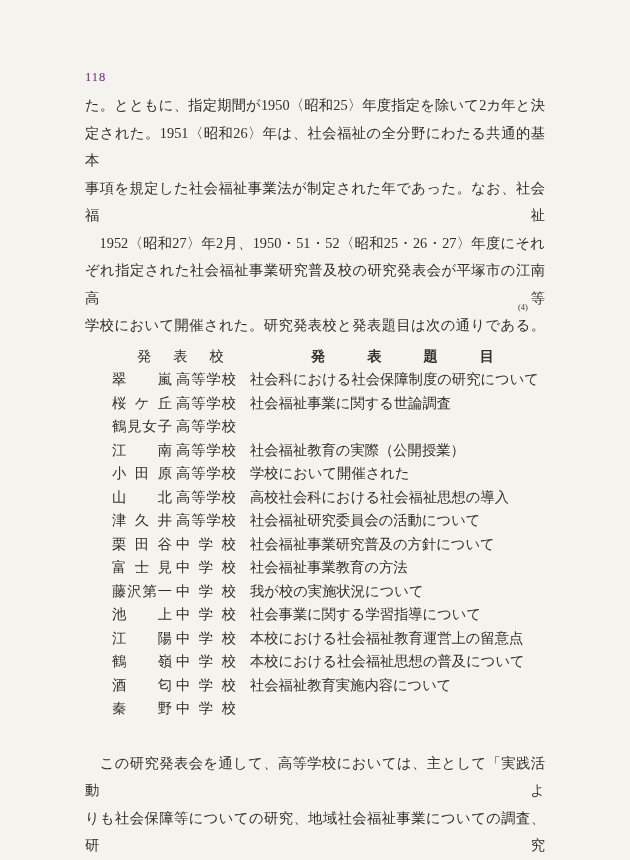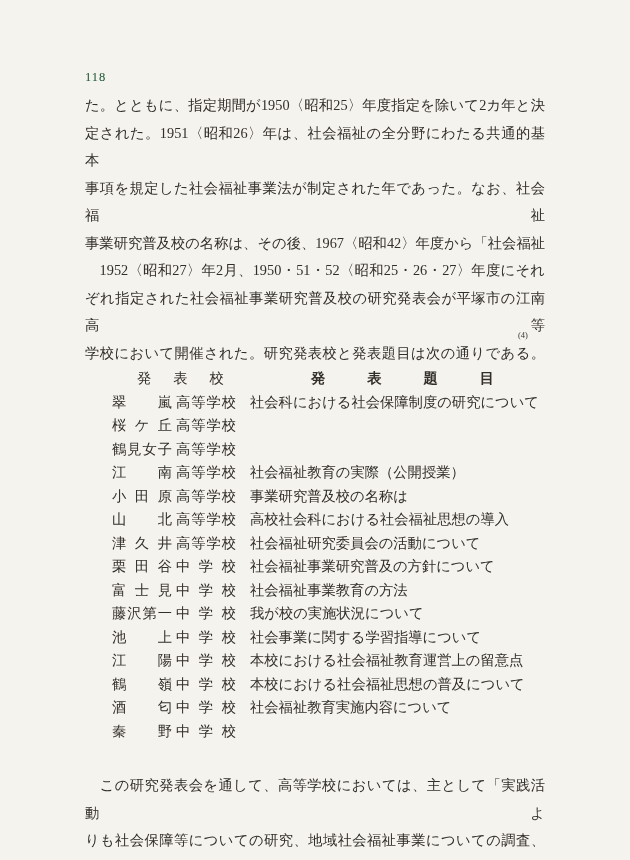--- a/index.html
+++ b/index.html
@@ -13,21 +13,21 @@
   }
   .content{
     position:absolute;
     left:85px; top:0;
     width:460px;
   }
   .pagenum{
     margin-top:70px;
     font-size:12.5px;
     letter-spacing:1px;
-    color:#14532d;
+    color:#701a75;
   }
   .para{
     font-size:14.3px;
     line-height:27.5px;
   }
   .p1{margin-top:7px;}
   .line{white-space:pre;}
   .jline{
     white-space:normal;
     text-align:justify;
@@ -40,20 +40,21 @@
     top:-9px; left:50%;
     transform:translateX(-50%);
     font-size:8.5px;
     line-height:8px;
     letter-spacing:0;
     color:#3a362f;
     white-space:nowrap;
   }
   
   .table{
+    margin-top:5px;
     font-size:14.3px;
     line-height:23.5px;
   }
   .t-head{display:flex;}
   .th-school{
     margin-left:52px;
     letter-spacing:22px;
     white-space:nowrap;
   }
   .th-title{
@@ -90,21 +91,20 @@
 <body>
 
 <div class="content">
 
   <div class="pagenum">118</div>
 
   <div class="para p1">
     <div class="line jline">た。とともに、指定期間が1950〈昭和25〉年度指定を除いて2カ年と決</div>
     <div class="line jline">定された。1951〈昭和26〉年は、社会福祉の全分野にわたる共通的基本</div>
     <div class="line jline">事項を規定した社会福祉事業法が制定された年であった。なお、社会福祉</div>
-    <div class="line jline">事業研究普及校の名称は、その後、1967〈昭和42〉年度から「社会福祉</div>
   </div>
 
   <div class="para p2">
     <div class="line jline">　1952〈昭和27〉年2月、1950・51・52〈昭和25・26・27〉年度にそれ</div>
     <div class="line jline">ぞれ指定された社会福祉事業研究普及校の研究発表会が平塚市の江南高等</div>
     <div class="line jline"><span>学校において開催された。研究発表校と発表題目は次の通りであ</span><span class="fn-anchor"><span>る</span><span class="fn">(4)</span></span><span>。</span></div>
   </div>
 
   <div class="table">
     <div class="t-head">
@@ -117,40 +117,41 @@
           <span class="school-prefix">翠嵐</span>
           <span class="school-suffix">高等学校</span>
         </span>
       <span class="row-title">社会科における社会保障制度の研究について</span>
     </div>
     <div class="t-row">
       <span class="school">
           <span class="school-prefix">桜ケ丘</span>
           <span class="school-suffix">高等学校</span>
         </span>
+      <span class="row-title">社会福祉事業に関する世論調査</span>
     </div>
     <div class="t-row">
       <span class="school">
           <span class="school-prefix">鶴見女子</span>
           <span class="school-suffix">高等学校</span>
         </span>
     </div>
     <div class="t-row">
       <span class="school">
           <span class="school-prefix">江南</span>
           <span class="school-suffix">高等学校</span>
         </span>
       <span class="row-title">社会福祉教育の実際（公開授業）</span>
     </div>
     <div class="t-row">
       <span class="school">
           <span class="school-prefix">小田原</span>
           <span class="school-suffix">高等学校</span>
         </span>
-      <span class="row-title">事業研究普及校の名称は</span>
+      <span class="row-title">学校において開催された</span>
     </div>
     <div class="t-row">
       <span class="school">
           <span class="school-prefix">山北</span>
           <span class="school-suffix">高等学校</span>
         </span>
       <span class="row-title">高校社会科における社会福祉思想の導入</span>
     </div>
     <div class="t-row">
       <span class="school">

